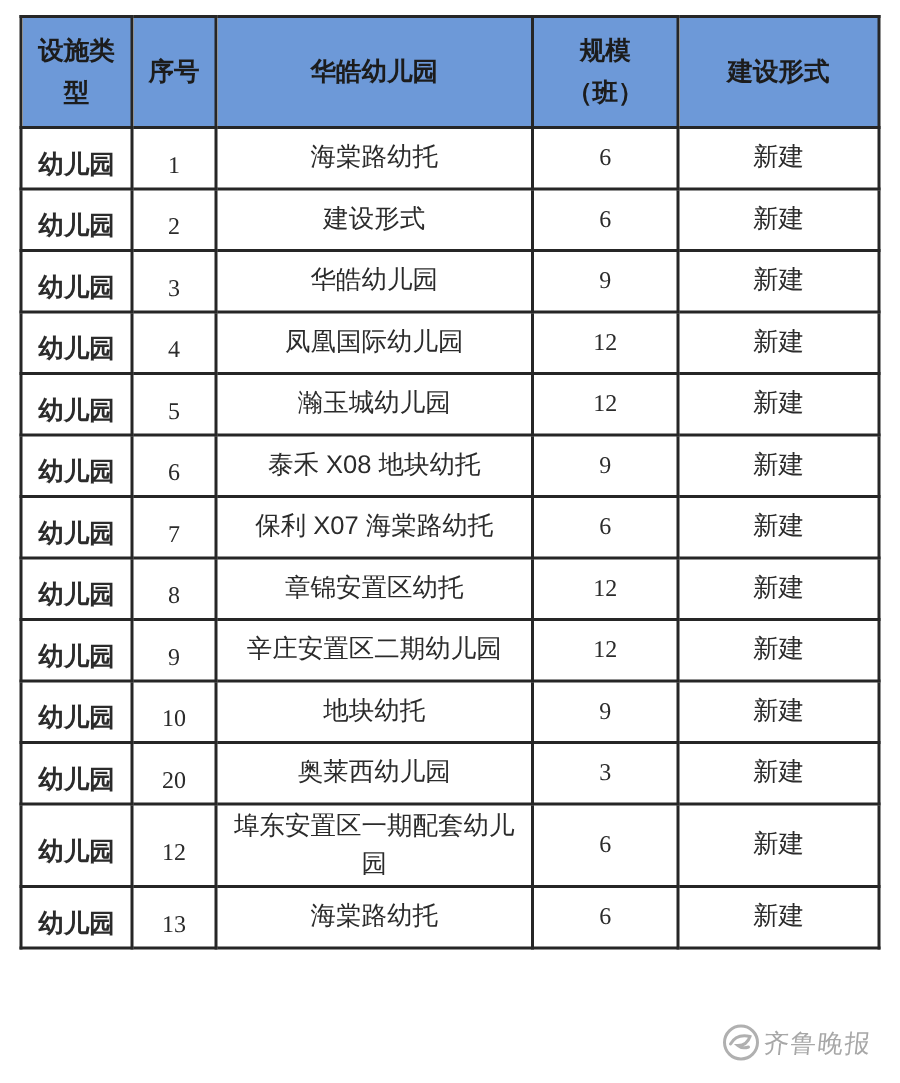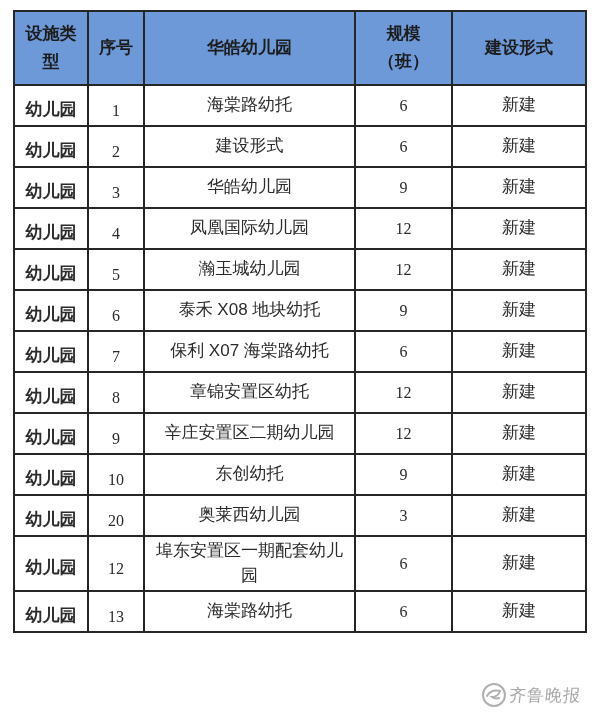--- a/index.html
+++ b/index.html
@@ -174,21 +174,21 @@
         <tr>
     <td class="c1">幼儿园</td>
     <td class="c2">9</td>
     <td class="c3">辛庄安置区二期幼儿园</td>
     <td class="c4">12</td>
     <td class="c5">新建</td>
   </tr>
         <tr>
     <td class="c1">幼儿园</td>
     <td class="c2">10</td>
-    <td class="c3">东创幼托</td>
+    <td class="c3">地块幼托</td>
     <td class="c4">9</td>
     <td class="c5">新建</td>
   </tr>
         <tr>
     <td class="c1">幼儿园</td>
     <td class="c2">20</td>
     <td class="c3">奥莱西幼儿园</td>
     <td class="c4">3</td>
     <td class="c5">新建</td>
   </tr>

